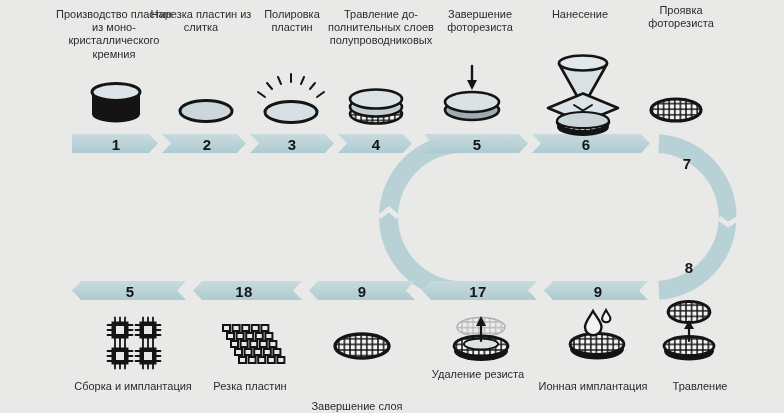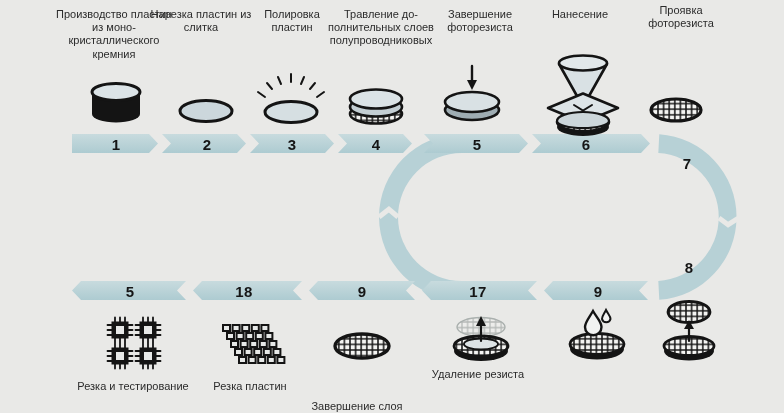--- a/index.html
+++ b/index.html
@@ -236,17 +236,19 @@
   <div class="num" style="left:130px;top:283px">5</div>
 
   <div class="lbl" style="left:114px;top:8px;width:118px">Производство пластин из моно-кристаллического кремния</div>
   <div class="lbl" style="left:201px;top:8px;width:112px">Нарезка пластин из слитка</div>
   <div class="lbl" style="left:292px;top:8px;width:92px">Полировка пластин</div>
   <div class="lbl" style="left:381px;top:8px;width:140px">Травление до-полнительных слоев полупроводниковых</div>
   <div class="lbl" style="left:480px;top:8px;width:100px">Завершение фоторезиста</div>
   <div class="lbl" style="left:580px;top:8px;width:100px">Нанесение</div>
   <div class="lbl" style="left:681px;top:4px;width:100px">Проявка фоторезиста</div>
 
-  <div class="lbl" style="left:133px;top:380px;width:160px">Резка и тестирование</div>
+  <div class="lbl" style="left:133px;top:380px;width:160px">Сборка и имплантация</div>
   <div class="lbl" style="left:250px;top:380px;width:110px">Резка пластин</div>
   <div class="lbl" style="left:357px;top:400px;width:130px">Завершение слоя</div>
   <div class="lbl" style="left:478px;top:368px;width:130px">Удаление резиста</div>
+  <div class="lbl" style="left:593px;top:380px;width:150px">Ионная имплантация</div>
+  <div class="lbl" style="left:700px;top:380px;width:110px">Травление</div>
 </div>
 
 </body></html>

